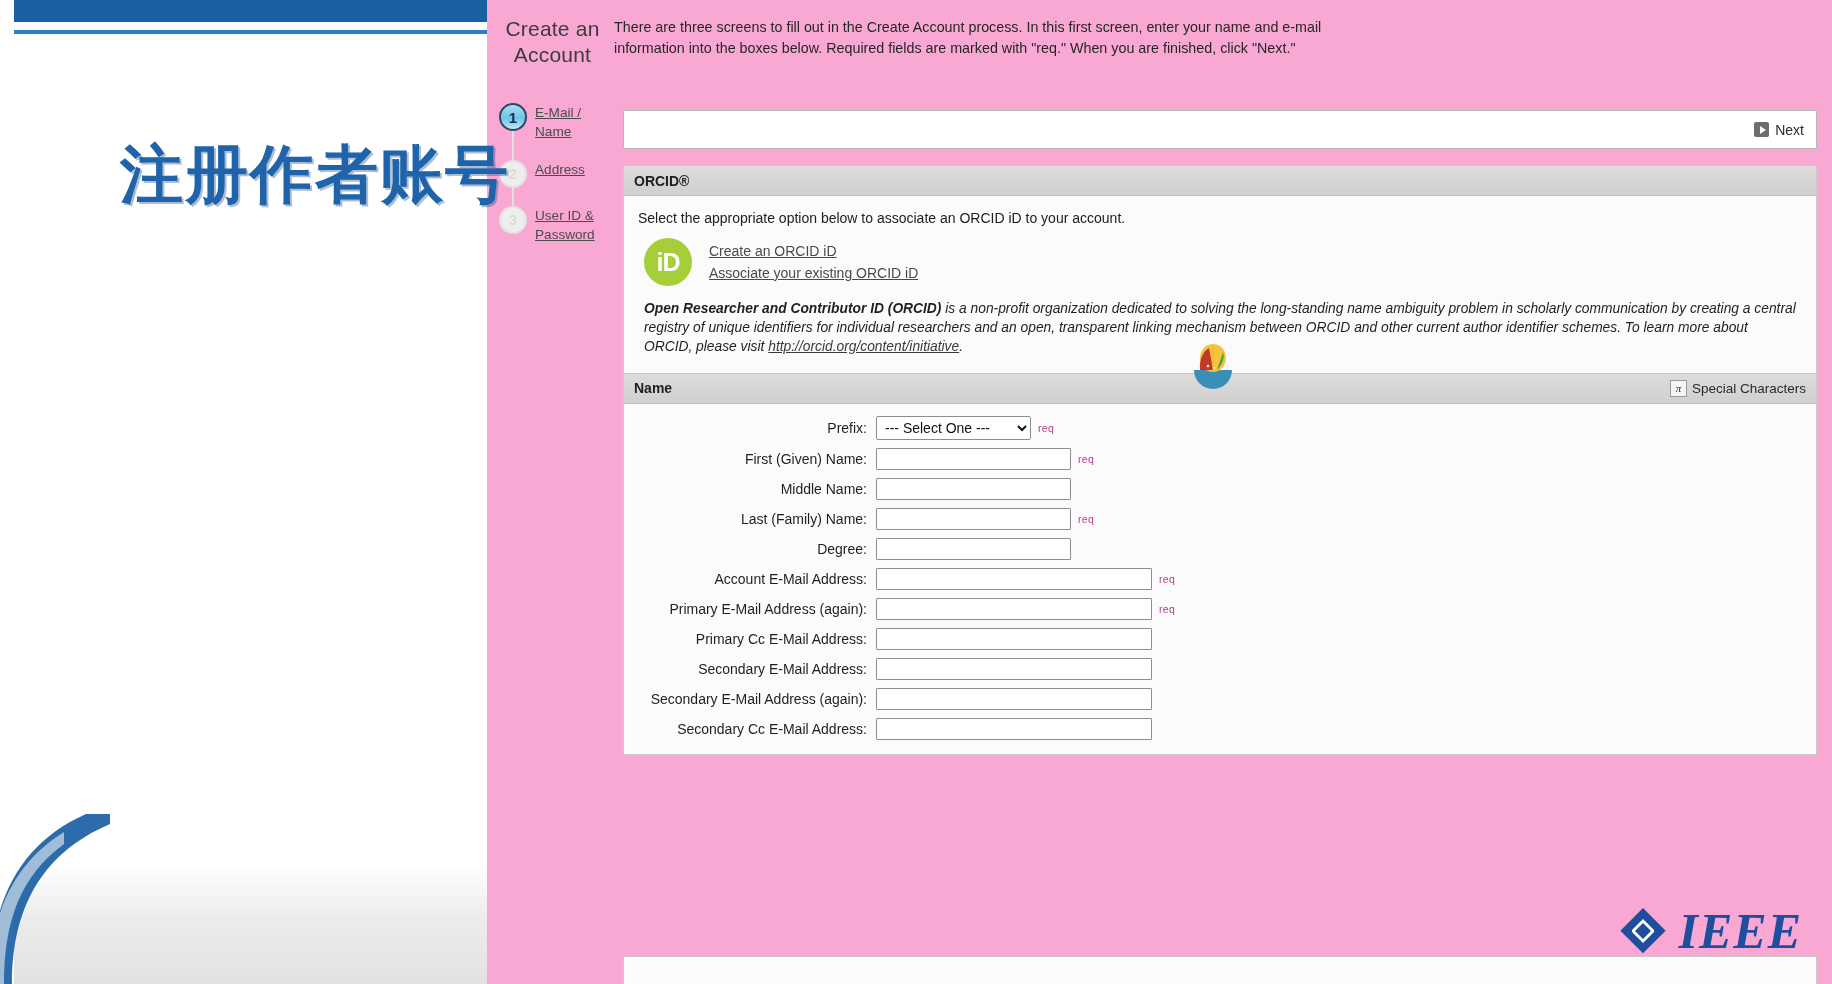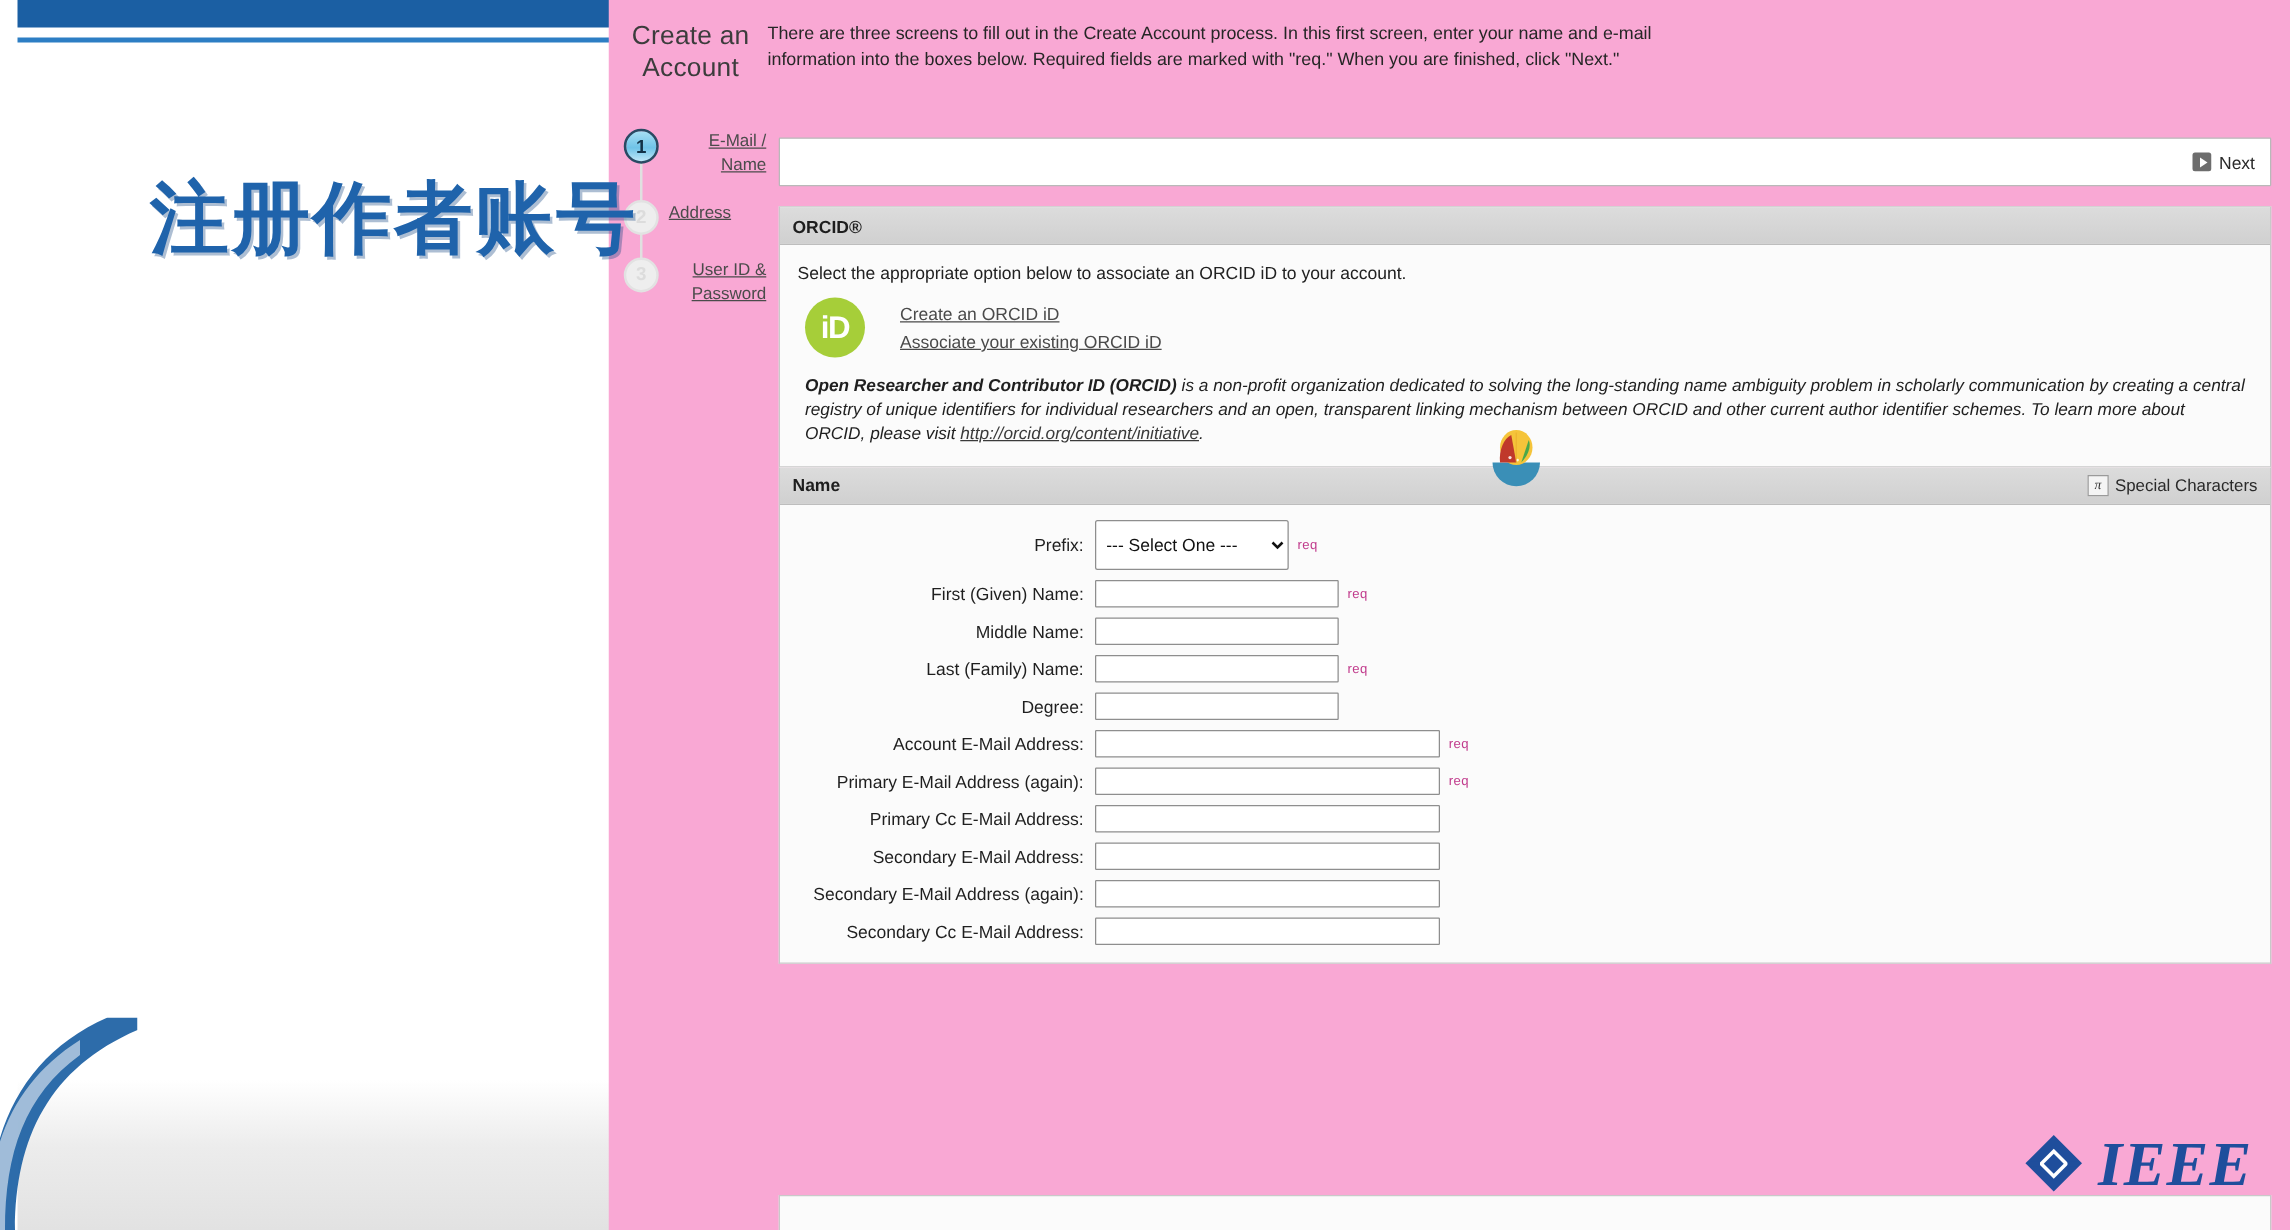--- a/index.html
+++ b/index.html
@@ -94,21 +94,20 @@
     background:#eeeeee; border:2px solid #e2e2e2; color:#dcdcdc;
   }
   .step-line {
     position:absolute; left:13px; top:26px; width:2px; height:34px;
     background:#e0e0e0; z-index:1;
   }
   .step-label {
     margin-left:8px; font-size:13.6px; line-height:1.42;
     color:#4b4b4b; text-decoration:underline; cursor:pointer;
     max-width:78px;
-    text-align:right;
   }
 
   
   .main { position:absolute; left:136px; top:110px; width:1194px; }
 
   .topbar {
     height:39px; border:1px solid #b9b9b9; background:#fff;
     display:flex; align-items:center; justify-content:flex-end;
     padding-right:6px; border-radius:1px;
   }
@@ -141,21 +140,21 @@
   }
   .spec-icon {
     width:17px; height:17px; border:1px solid #9a9a9a; background:#f4f4f4;
     display:flex; align-items:center; justify-content:center;
     font-size:11px; font-style:italic; color:#333; font-family:"Liberation Serif", serif;
   }
 
   .panel-body { padding:12px 12px 14px 12px; }
   .orcid-lead { font-size:14px; color:#212121; margin:2px 0 12px 2px; }
 
-  .orcid-row { display:flex; align-items:center; gap:28px; margin:0 0 14px 8px; }
+  .orcid-row { display:flex; align-items:center; gap:17px; margin:0 0 14px 8px; }
   .orcid-mark {
     width:48px; height:48px; border-radius:50%;
     background:#a6ce39; flex:0 0 auto; position:relative;
   }
   .orcid-mark::before{
     content:"iD"; position:absolute; inset:0;
     display:flex; align-items:center; justify-content:center;
     color:#ffffff; font-size:25px; font-weight:bold;
     font-family:"Liberation Sans", sans-serif; letter-spacing:-1px;
   }
@@ -180,21 +179,21 @@
     font-size:14px; color:#1f1f1f; white-space:nowrap;
   }
   .finput {
     height:22px; border:1px solid #8e8e8e; background:#ffffff;
     border-radius:1px; outline:none; font-size:13px; padding:0 4px;
     font-family:"Liberation Sans", sans-serif;
   }
   .finput.w-med { width:195px; }
   .finput.w-long { width:276px; }
   .fselect {
-    height:40px; width:155px; border:1px solid #8e8e8e; background:#fff;
+    height:24px; width:155px; border:1px solid #8e8e8e; background:#fff;
     font-size:14px; padding:0 4px; font-family:"Liberation Sans", sans-serif;
     border-radius:2px; color:#111;
   }
   .req {
     margin-left:7px; font-size:10.5px; color:#c0398b; letter-spacing:.3px;
   }
 
   
   .stub {
     position:absolute; left:136px; top:956px; width:1194px; height:40px;

